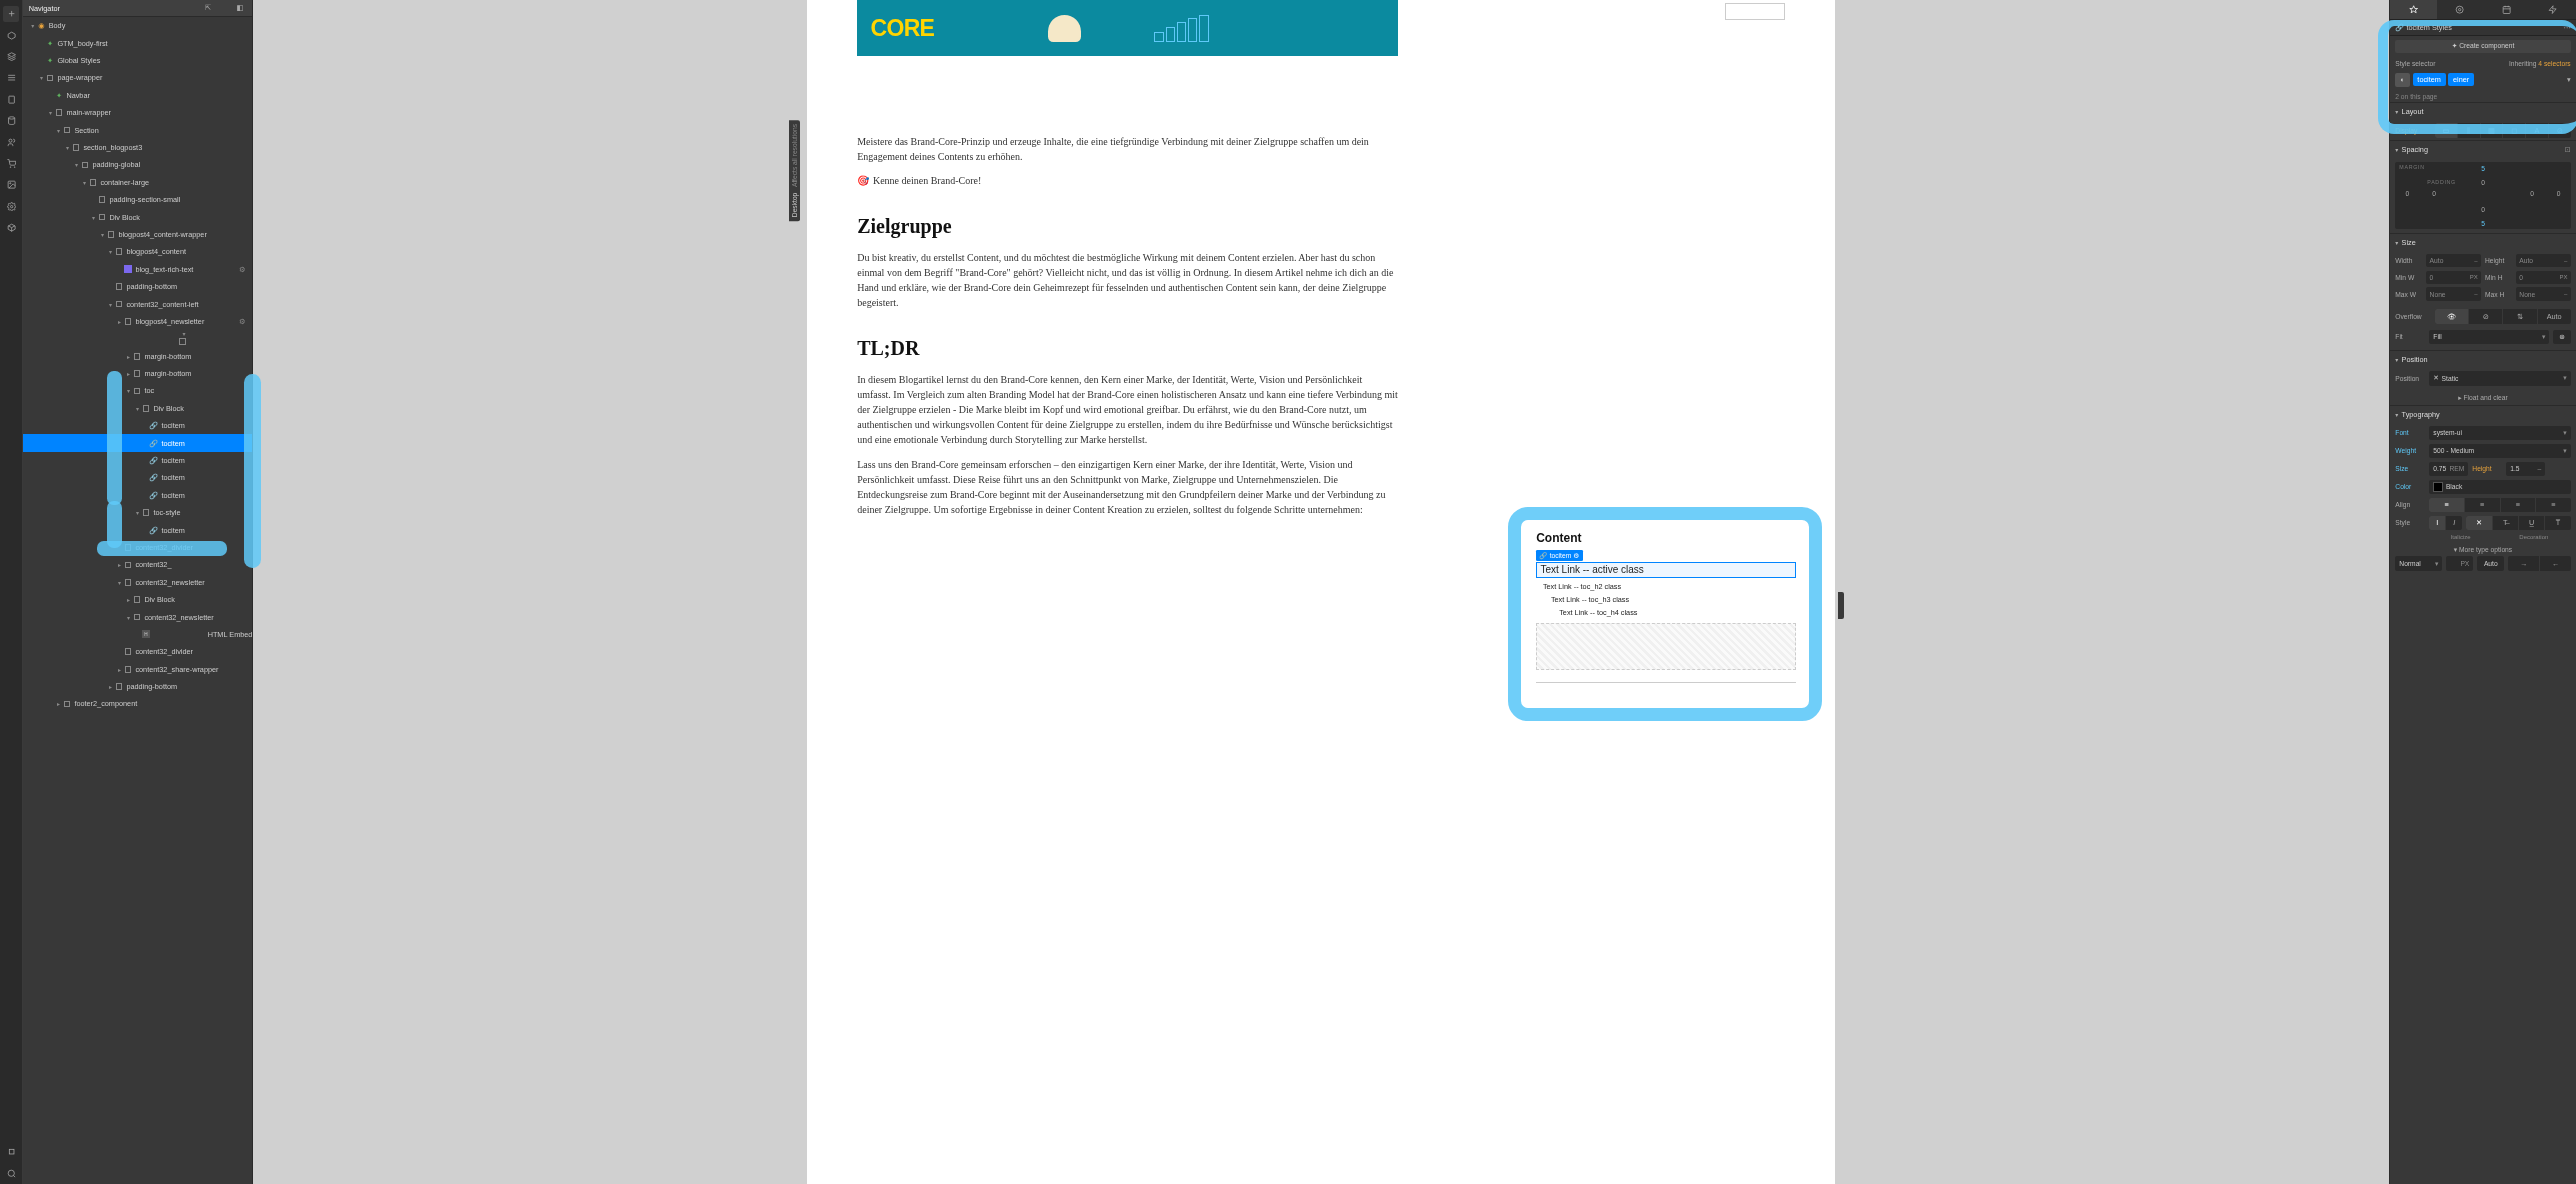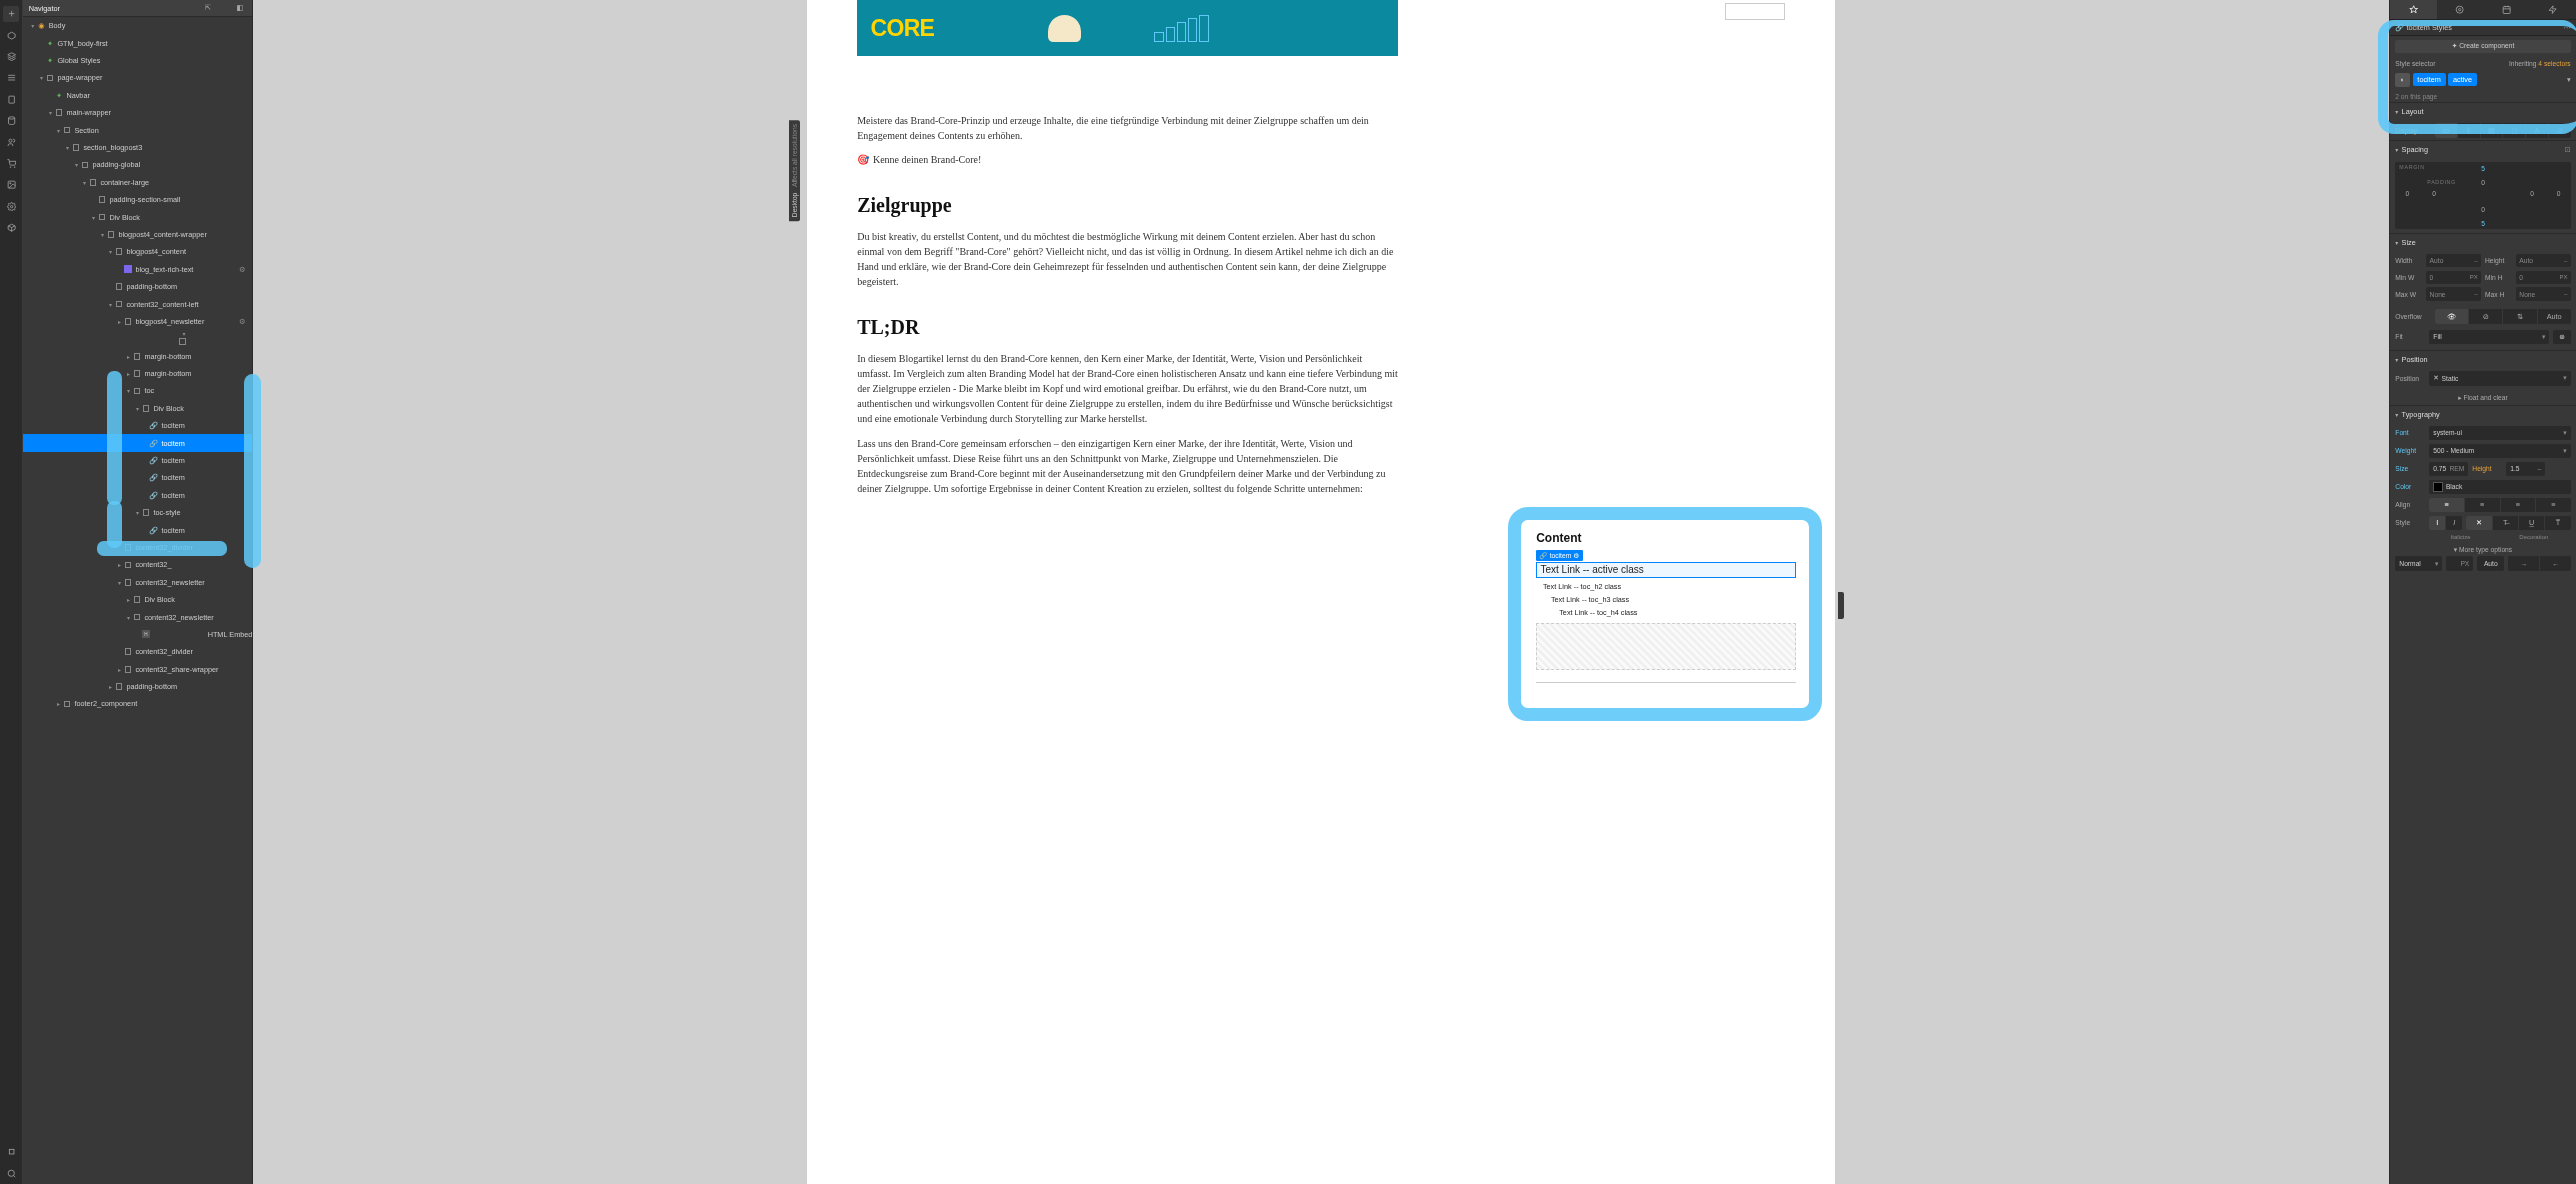--- a/index.html
+++ b/index.html
@@ -487,21 +487,21 @@
           <div class="chart">
             <div style="height:10px"></div>
               <div style="height:14.7px"></div>
               <div style="height:20px"></div>
               <div style="height:24px"></div>
               <div style="height:27px"></div>
           </div>
         </div>
         <div class="tinycard"></div>
 
-        <p style="margin-top:57px">Meistere das Brand-Core-Prinzip und erzeuge Inhalte, die eine tiefgründige Verbindung mit deiner Zielgruppe schaffen um dein Engagement deines Contents zu erhöhen.</p>
+        <p style="margin-top:78px">Meistere das Brand-Core-Prinzip und erzeuge Inhalte, die eine tiefgründige Verbindung mit deiner Zielgruppe schaffen um dein Engagement deines Contents zu erhöhen.</p>
         <p><span class="target">🎯</span><span>Kenne deinen Brand-Core!</span></p>
 
         <h2>Zielgruppe</h2>
         <p>Du bist kreativ, du erstellst Content, und du möchtest die bestmögliche Wirkung mit deinem Content erzielen. Aber hast du schon einmal von dem Begriff "Brand-Core" gehört? Vielleicht nicht, und das ist völlig in Ordnung. In diesem Artikel nehme ich dich an die Hand und erkläre, wie der Brand-Core dein Geheimrezept für fesselnden und authentischen Content sein kann, der deine Zielgruppe begeistert.</p>
 
         <h2>TL;DR</h2>
         <p>In diesem Blogartikel lernst du den Brand-Core kennen, den Kern einer Marke, der Identität, Werte, Vision und Persönlichkeit umfasst. Im Vergleich zum alten Branding Model hat der Brand-Core einen holistischeren Ansatz und kann eine tiefere Verbindung mit der Zielgruppe erzielen - Die Marke bleibt im Kopf und wird emotional greifbar. Du erfährst, wie du den Brand-Core nutzt, um authentischen und wirkungsvollen Content für deine Zielgruppe zu erstellen, indem du ihre Bedürfnisse und Wünsche berücksichtigst und eine emotionale Verbindung durch Storytelling zur Marke herstellst.</p>
 
         <p>Lass uns den Brand-Core gemeinsam erforschen – den einzigartigen Kern einer Marke, der ihre Identität, Werte, Vision und Persönlichkeit umfasst. Diese Reise führt uns an den Schnittpunkt von Marke, Zielgruppe und Unternehmenszielen. Die Entdeckungsreise zum Brand-Core beginnt mit der Auseinandersetzung mit den Grundpfeilern deiner Marke und der Verbindung zu deiner Zielgruppe. Um sofortige Ergebnisse in deiner Content Kreation zu erzielen, solltest du folgende Schritte unternehmen:</p>
       </div>
@@ -555,21 +555,21 @@
       <span style="color:#aaa">⋯</span>
     </div>
     <div class="create-comp">✦ <span>Create component</span></div>
     <div class="sel-row">
       <span>Style selector</span>
       <span><span>Inheriting</span> <span class="inh">4 selectors</span></span>
     </div>
     <div class="tag-row">
       <div class="tbtn">◐</div>
       <div class="tag">tocitem</div>
-      <div class="tag">active</div>
+      <div class="tag">einer</div>
       <span class="caret2">▾</span>
     </div>
     <div class="count-row">2 on this page</div>
 
     <div style="position:absolute; left:-12px; top:20px; width:200px; height:114px; border:10.7px solid #5fc9f8; border-radius:16px; border-right:none; border-top-width:6.7px; opacity:0.9; pointer-events:none;"></div>
 
     <div class="section">
       <div class="sec-head">
           <span class="sc">▾</span>
           <span>Layout</span>

